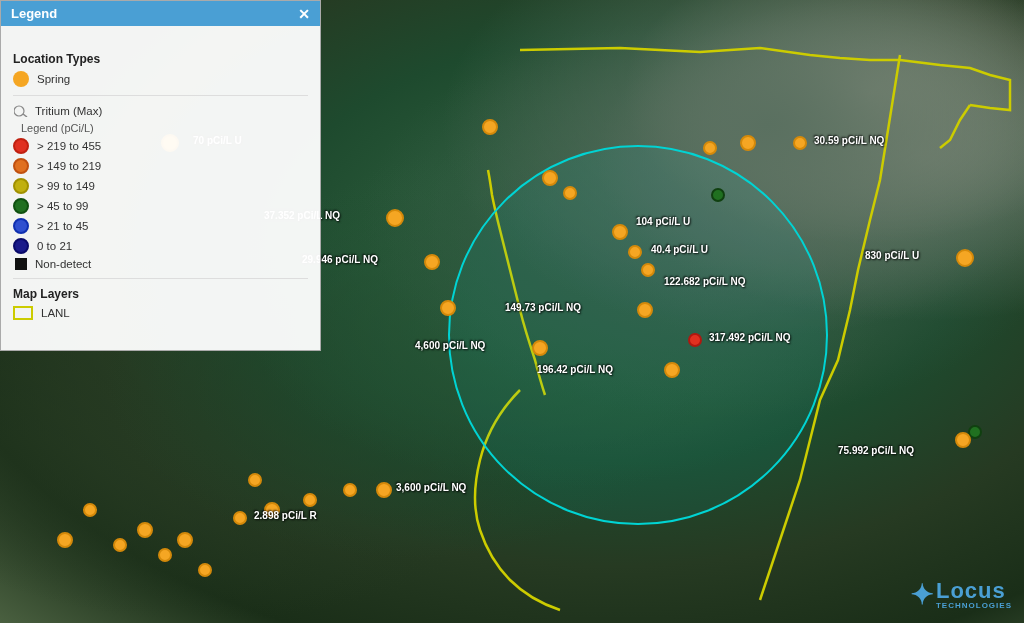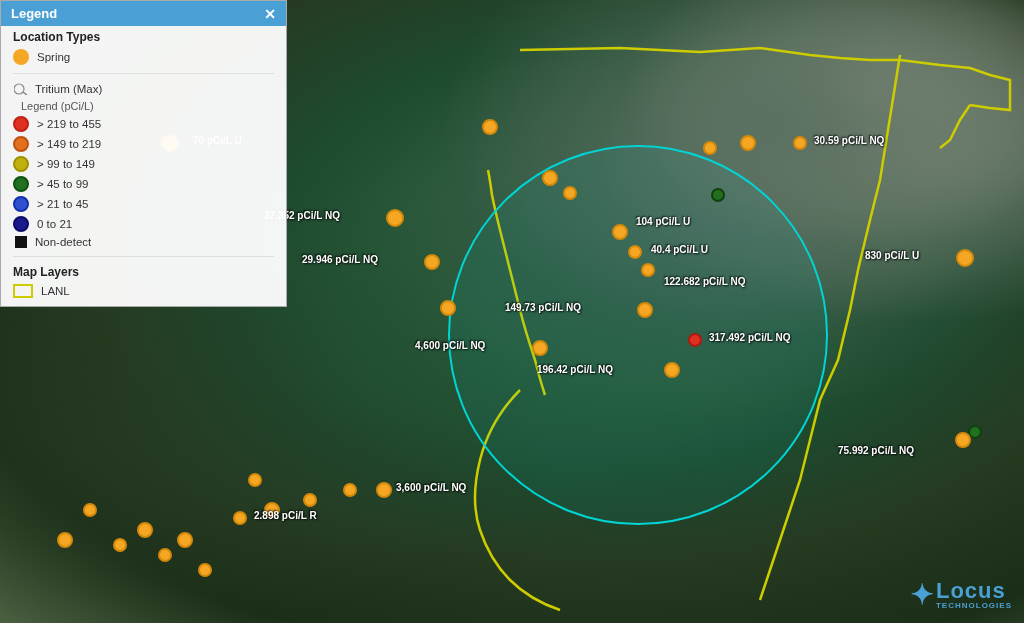--- a/index.html
+++ b/index.html
@@ -32,21 +32,21 @@
       position: absolute;
       inset: 0;
       pointer-events: none;
     }
 
     
     #legend {
       position: absolute;
       top: 0;
       left: 0;
-      width: 287px;
+      width: 321px;
       background: rgba(255,255,255,0.95);
       border: 1px solid #aaa;
       z-index: 100;
     }
 
     #legend-header {
       background: #4a9fd4;
       color: white;
       padding: 5px 10px;
       display: flex;
@@ -56,21 +56,21 @@
       font-weight: bold;
     }
 
     #legend-close {
       cursor: pointer;
       font-size: 14px;
       line-height: 1;
     }
 
     #legend-body {
-      padding: 4px 12px;
+      padding: 26px 12px;
     }
 
     .legend-section-title {
       font-weight: bold;
       font-size: 12px;
       margin-bottom: 5px;
       color: #222;
     }
 
     .legend-item {

